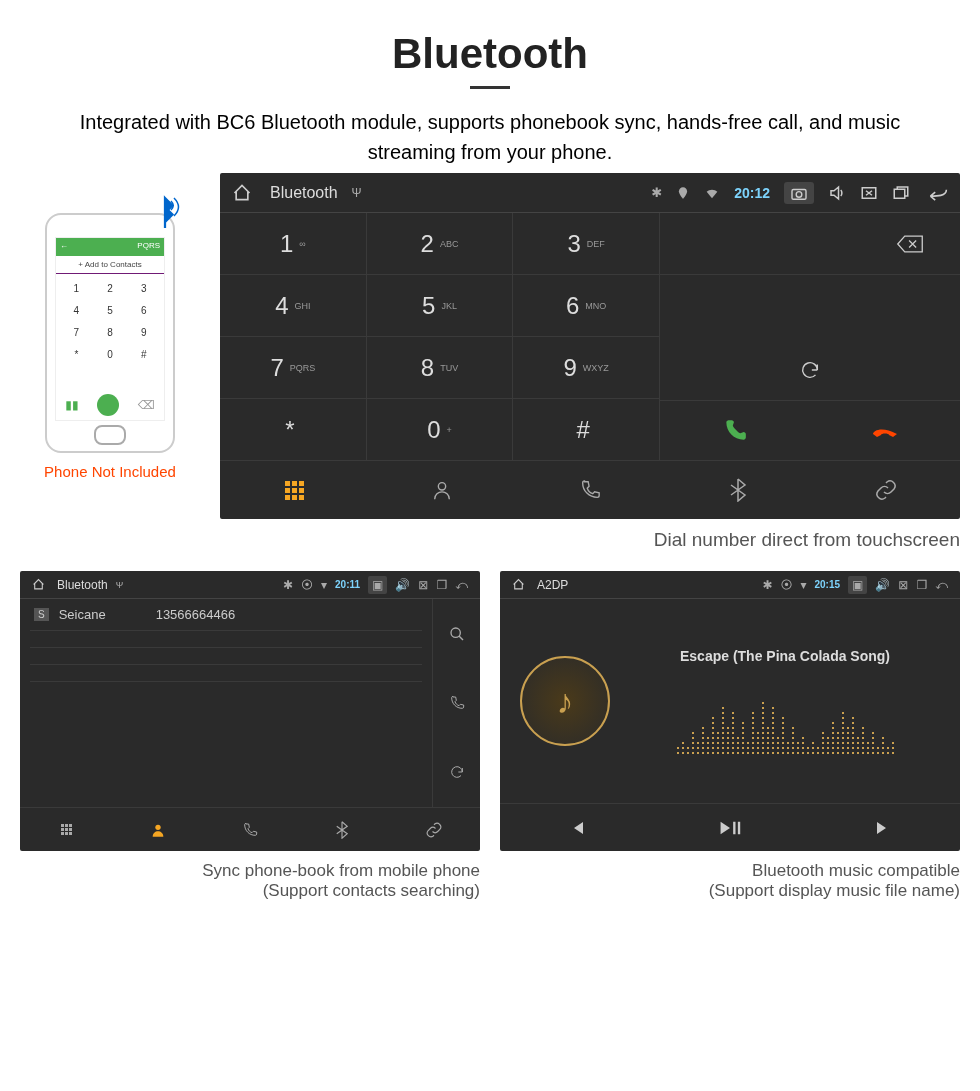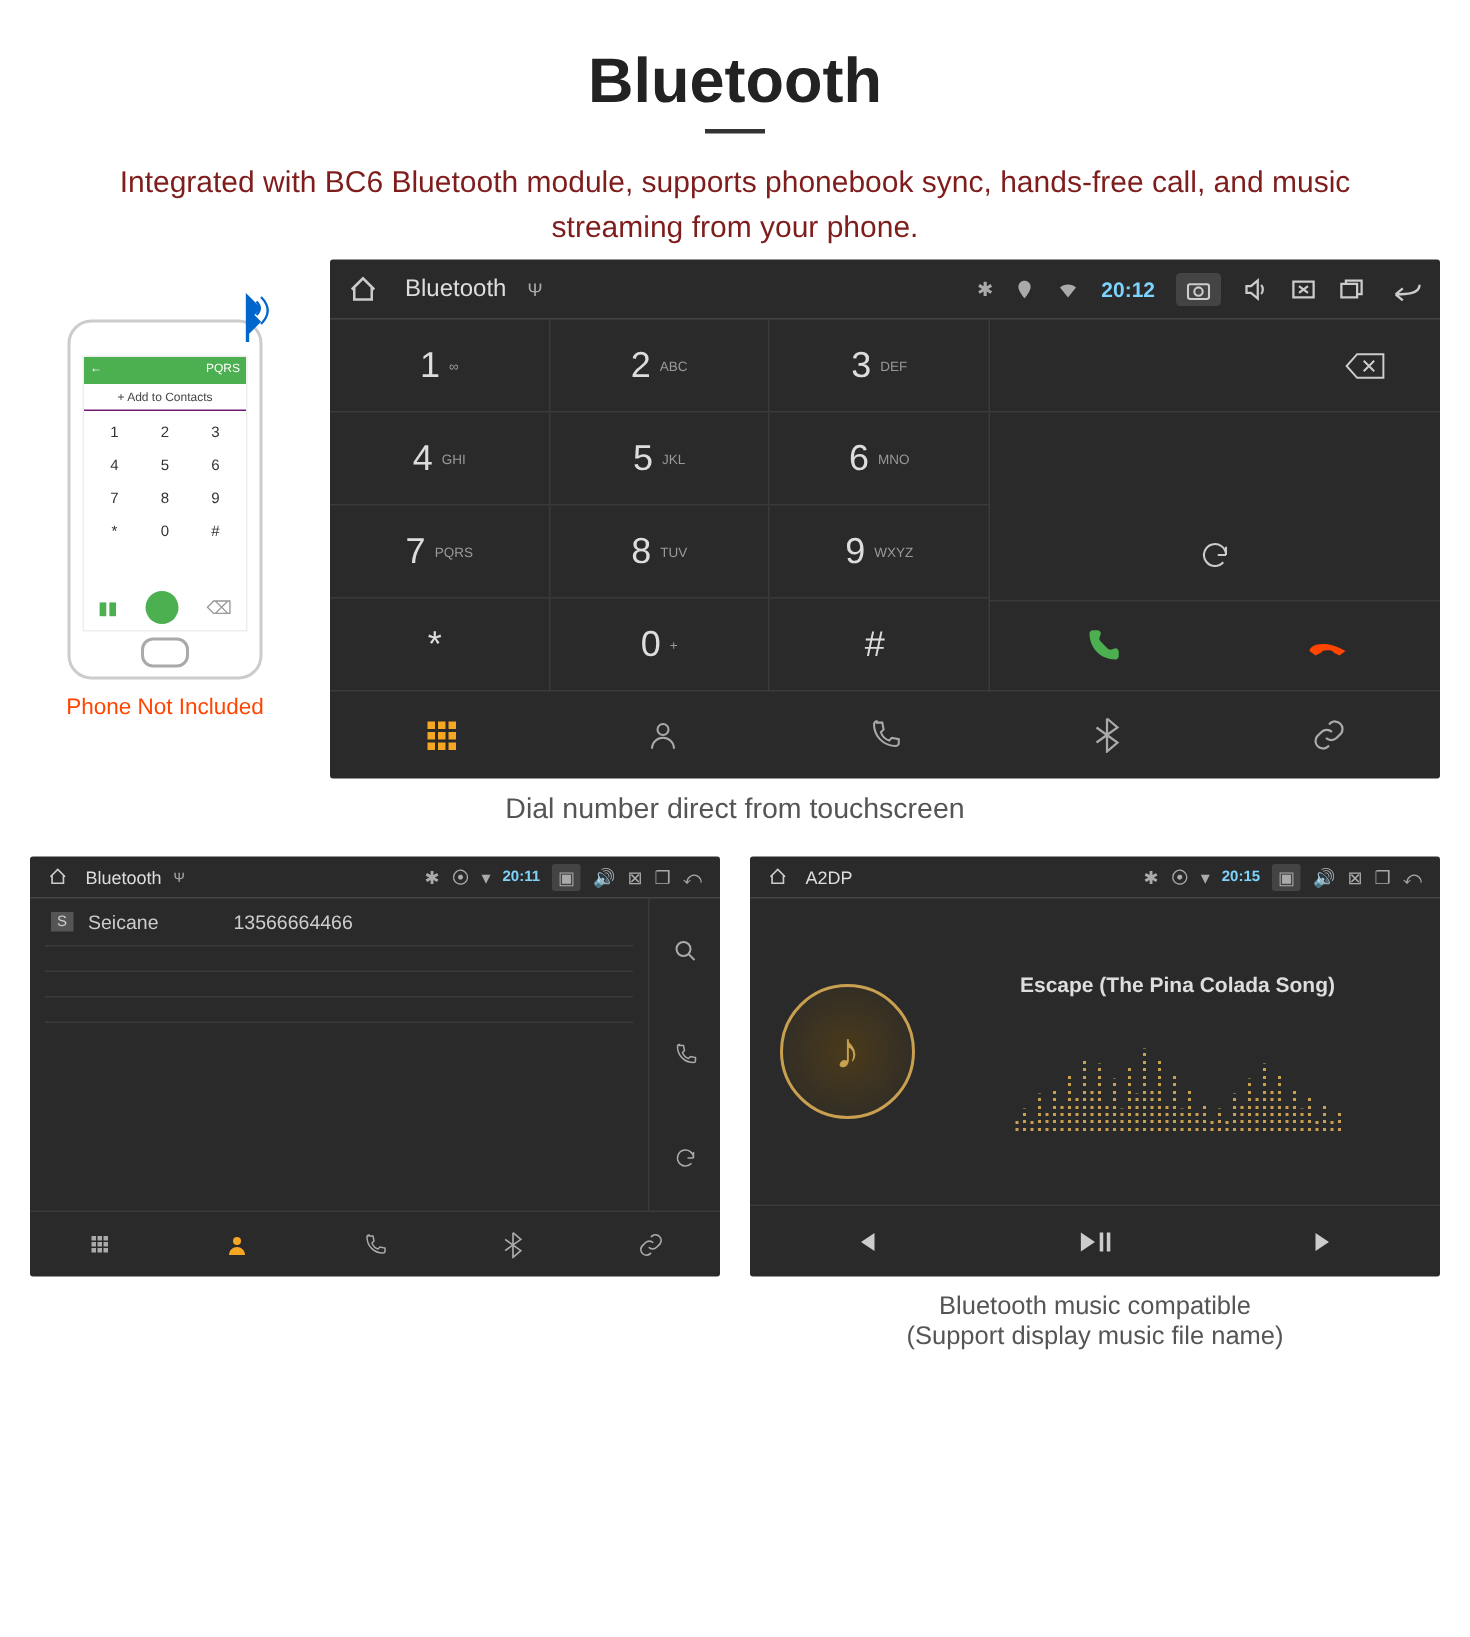--- a/index.html
+++ b/index.html
@@ -1,20 +1,20 @@
 <!DOCTYPE html>
 <html><head>
 <meta charset="utf-8">
 <style>
 * { margin: 0; padding: 0; box-sizing: border-box; }
 body { font-family: -apple-system, Arial, sans-serif; background: #fff; width: 980px; }
 .container { padding: 30px 20px; }
 .title { text-align: center; font-size: 42px; font-weight: 700; color: #222; margin-bottom: 8px; }
 .title-underline { width: 40px; height: 3px; background: #333; margin: 0 auto 18px; }
-.desc { text-align: center; font-size: 20px; color: #7f1d1d; line-height: 1.5; margin: 4px 40px 6px; }
+.desc { text-align: center; font-size: 20px; color: #000000; line-height: 1.5; margin: 4px 40px 6px; }
 .specs { text-align: center; font-size: 19px; color: #ff4500; margin-bottom: 18px; }
 .specs span { margin: 0 12px; }
 
 .main-row { display: flex; align-items: center; gap: 20px; margin-bottom: 8px; }
 .phone-col { width: 180px; text-align: center; }
 .phone-mock { width: 130px; height: 240px; margin: 0 auto; background: #fff; border: 2px solid #ccc; border-radius: 16px; position: relative; padding: 22px 8px 30px; }
 .phone-mock::after { content: ""; position: absolute; bottom: 6px; left: 50%; transform: translateX(-50%); width: 28px; height: 16px; border: 2px solid #aaa; border-radius: 8px; }
 .phone-screen { background: #fff; height: 100%; border: 1px solid #eee; position: relative; }
 .phone-header { background: #4caf50; height: 18px; font-size: 8px; color: #fff; padding: 3px 4px; display: flex; justify-content: space-between; }
 .phone-add { font-size: 8px; color: #444; padding: 4px; border-bottom: 1px solid #701a75; }
@@ -43,21 +43,21 @@
 .key-num { font-size: 24px; font-weight: 300; margin-right: 6px; }
 .key-sub { font-size: 9px; color: #999; }
 .call-row { display: grid; grid-template-columns: 1fr 1fr 1fr; height: 60px; border-bottom: 1px solid #3a3a3a; }
 .call-btn { display: flex; align-items: center; justify-content: center; font-size: 22px; }
 .nav-row { display: flex; height: 58px; }
 .nav-btn { flex: 1; display: flex; align-items: center; justify-content: center; font-size: 22px; color: #aaa; }
 .nav-btn.active { color: #f5a623; }
 .dial-grid-icon { display: grid; grid-template-columns: repeat(3, 5px); gap: 2px; }
 .dial-grid-icon span { width: 5px; height: 5px; background: #f5a623; }
 
-.caption { text-align: center; font-size: 19px; color: #555; margin: 10px 0 20px; }
+.caption { text-align: right; font-size: 19px; color: #555; margin: 10px 0 20px; }
 .caption.sm { font-size: 17px; }
 
 .bottom-row { display: flex; gap: 20px; }
 .panel { flex: 1; }
 .device.small { height: 280px; display: flex; flex-direction: column; }
 .search-row { padding: 8px 10px; }
 .search-box { background: #3a3a3a; border-radius: 4px; padding: 5px 10px; font-size: 12px; color: #777; }
 .contact-body { flex: 1; display: flex; }
 .contact-list { flex: 1; padding: 0 10px; }
 .contact-item { display: flex; align-items: center; padding: 8px 4px; border-bottom: 1px solid #3a3a3a; font-size: 13px; gap: 10px; }
@@ -387,20 +387,24 @@
                 <path d="M8 1v22l7-6-14-10m0 10l14-10-7-6"></path>
               </svg>
             </div>
           <div class="nav-btn">
               <svg width="18" height="18" viewBox="0 0 24 24" fill="none" stroke="#aaa" stroke-width="1.5">
                 <path d="M10 14a5 5 0 007 0l3-3a5 5 0 00-7-7l-1 1M14 10a5 5 0 00-7 0l-3 3a5 5 0 007 7l1-1"></path>
               </svg>
             </div>
         </div>
       </div>
+      <p class="caption sm">
+        <span>Sync phone-book from mobile phone</span><br>
+        <span>(Support contacts searching)</span>
+      </p>
     </div>
 
     <div class="panel">
       <div class="device small">
         <div class="statusbar sm">
           <span class="sb-icon sm">
               <svg width="13" height="13" viewBox="0 0 24 24" fill="none" stroke="#ccc" stroke-width="2">
                 <path d="M3 12l9-9 9 9M5 10v10h14V10"></path>
               </svg>
             </span>

